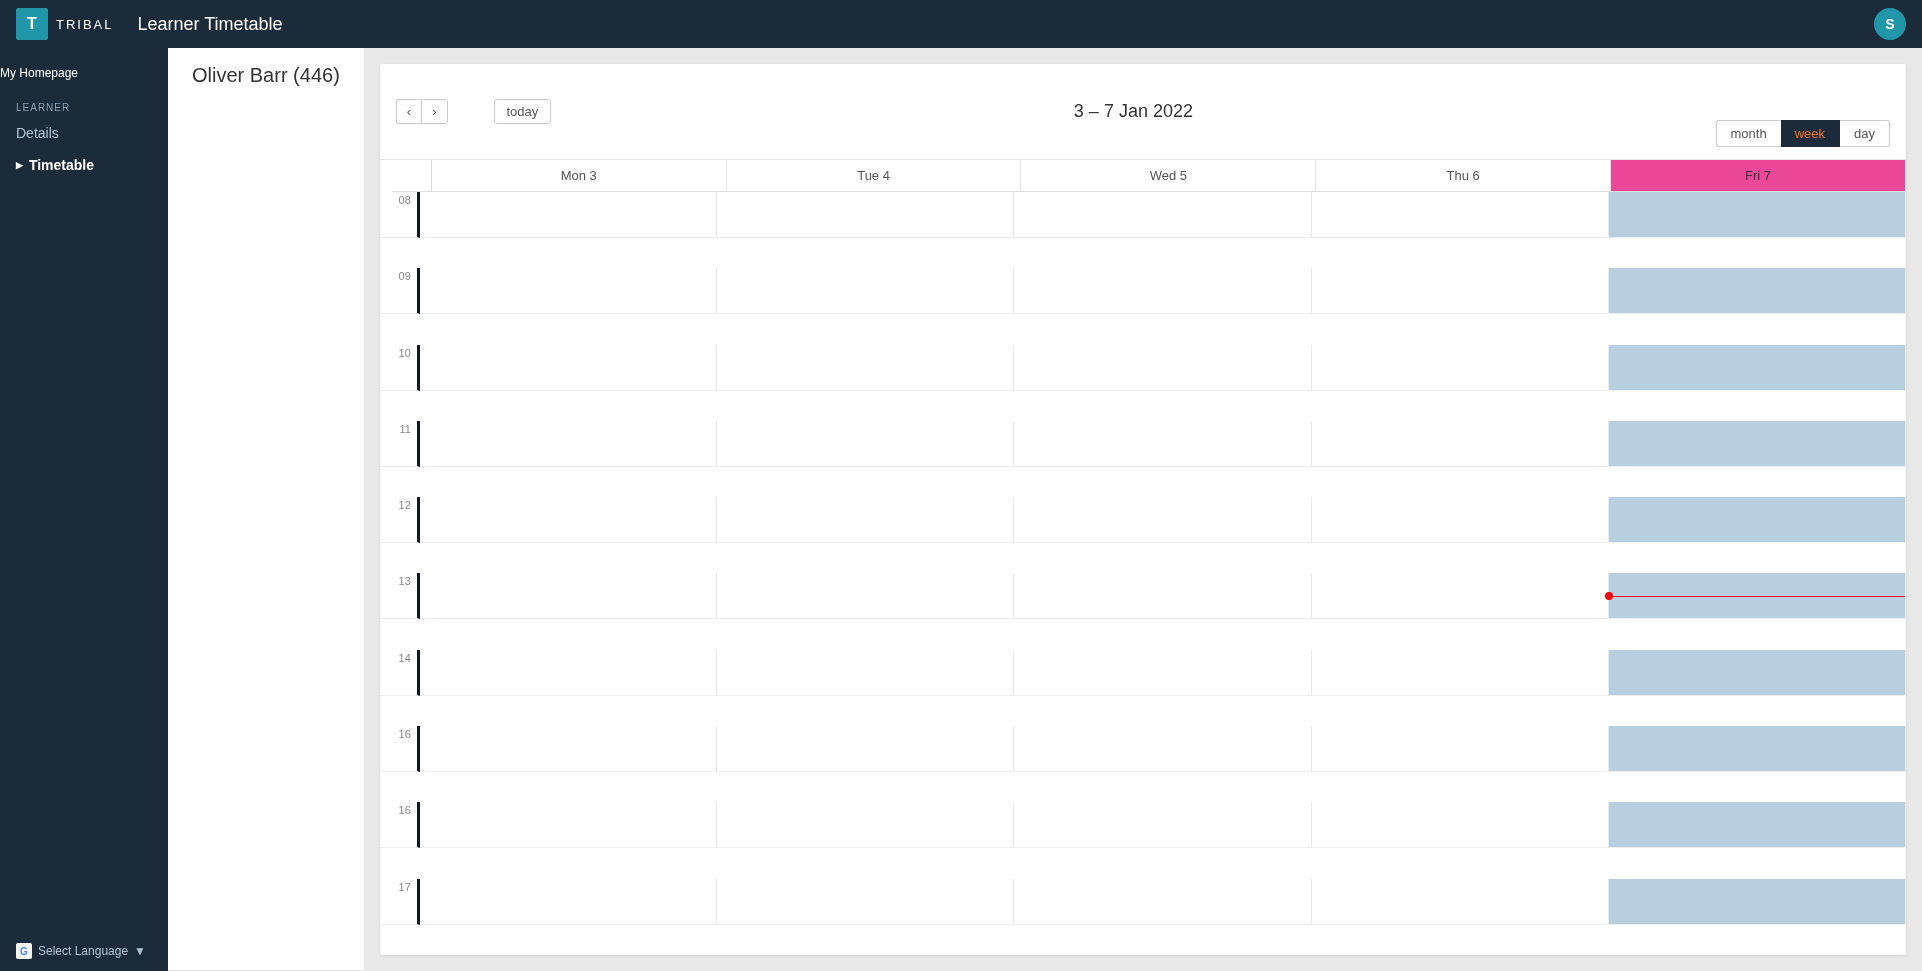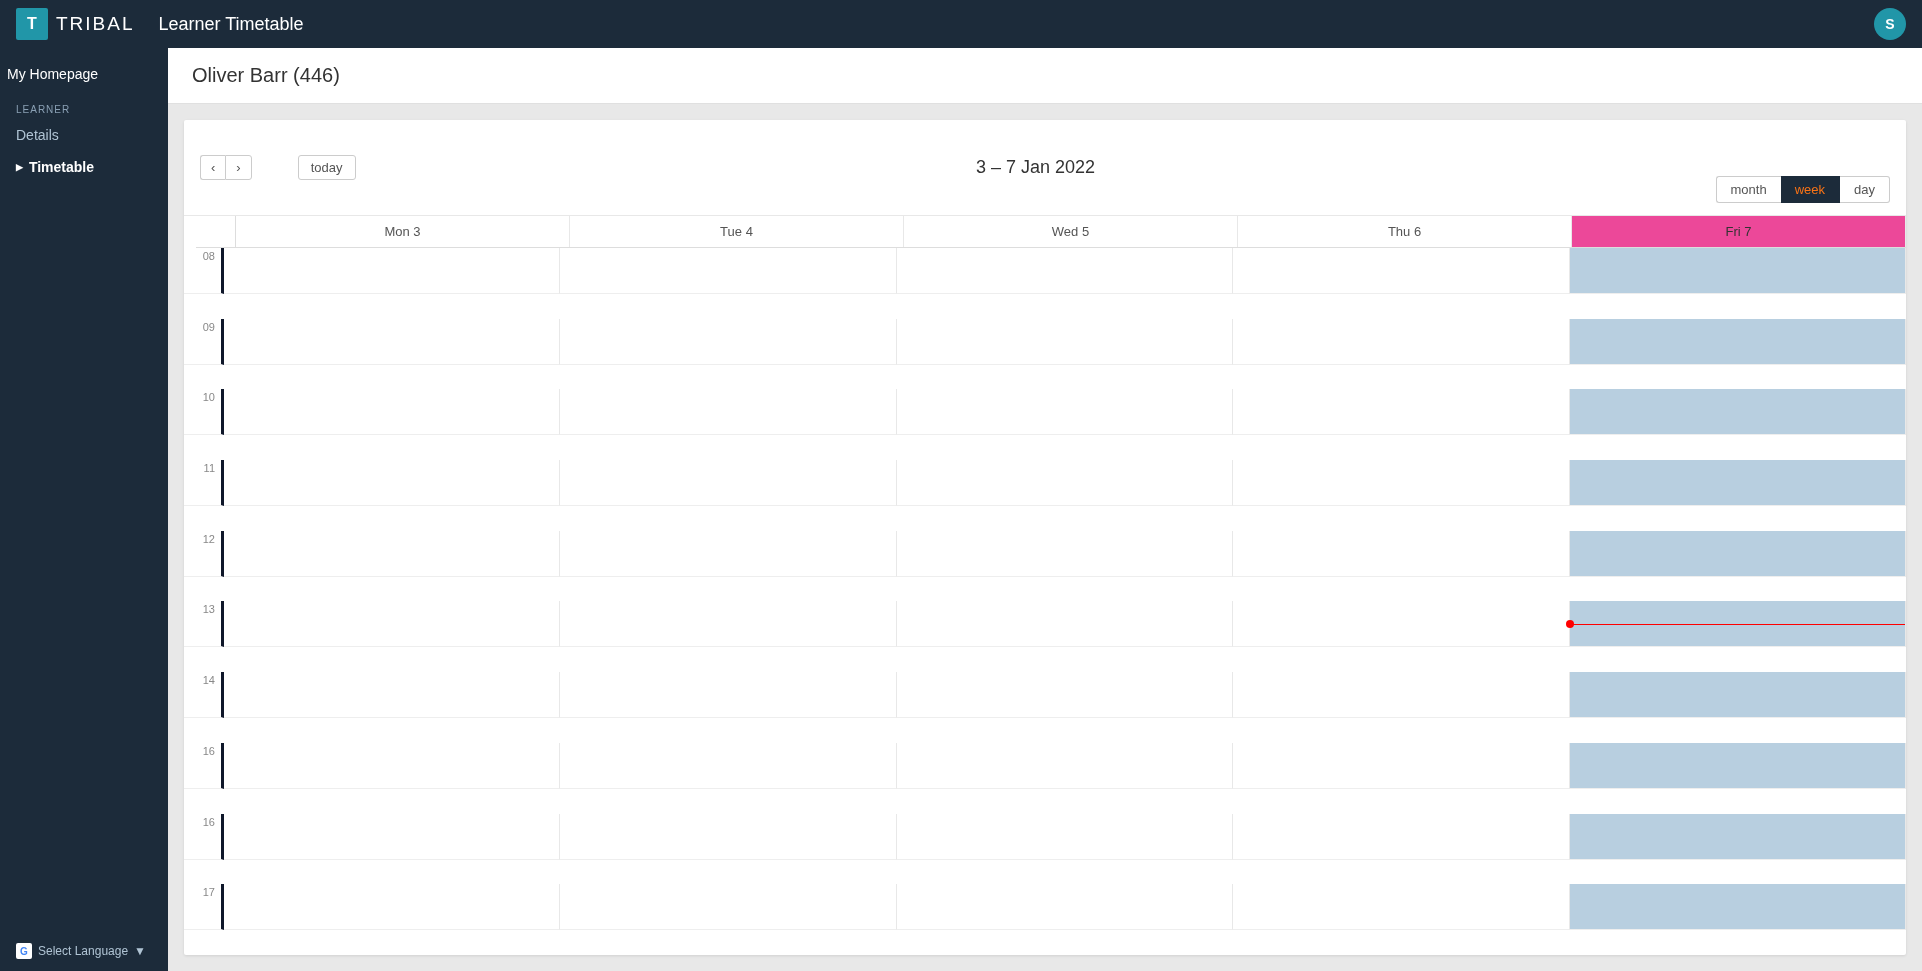--- a/index.html
+++ b/index.html
@@ -11,21 +11,21 @@
       background: #1c2b3a; height: 48px;
       padding: 0 16px; flex-shrink: 0;
     }
     .logo-box {
       width: 32px; height: 32px; background: #2196a8;
       display: flex; align-items: center; justify-content: center;
       color: white; font-weight: bold; font-size: 16px; margin-right: 8px;
       border-radius: 2px;
     }
     .brand-name {
-      color: white; font-size: 19px; letter-spacing: 2px; text-transform: uppercase; margin-right: 24px;
+      color: white; font-size: 13px; letter-spacing: 2px; text-transform: uppercase; margin-right: 24px;
     }
     .page-title {
       color: white; font-size: 18px; font-weight: 400; flex: 1;
     }
     .user-avatar {
       width: 32px; height: 32px; background: #2196a8; border-radius: 50%;
       display: flex; align-items: center; justify-content: center;
       color: white; font-size: 14px; font-weight: bold;
     }
 
@@ -34,21 +34,21 @@
       display: flex; flex: 1; overflow: hidden;
     }
 
     
     .sidebar {
       width: 168px; background: #1c2b3a; flex-shrink: 0;
       display: flex; flex-direction: column;
       padding-top: 8px;
     }
     .sidebar-item-homepage {
-      color: white; font-size: 14px; padding: 10px 7px;
+      color: white; font-size: 12px; padding: 10px 0;
       cursor: pointer; background: transparent;
     }
     .sidebar-section-label {
       color: #8aa0b4; font-size: 10px; text-transform: uppercase;
       padding: 12px 16px 4px 16px; letter-spacing: 1px;
     }
     .sidebar-item {
       color: #b0c4d4; font-size: 14px; padding: 8px 16px;
       cursor: pointer;
     }
@@ -65,21 +65,21 @@
       color: #b0c4d4; font-size: 12px; cursor: pointer;
     }
     .google-g {
       width: 16px; height: 16px; background: white; border-radius: 2px;
       display: flex; align-items: center; justify-content: center;
       font-size: 10px; font-weight: bold; color: #4285f4;
     }
 
     
     .content-area {
-      flex: 1; display: flex; flex-direction: column; overflow: hidden;
+      flex: 1; display: flex; overflow: hidden;
     }
 
     
     .learner-bar {
       background: white; padding: 16px 24px;
       border-bottom: 1px solid #e0e0e0; flex-shrink: 0;
     }
     .learner-name {
       font-size: 20px; color: #333; font-weight: 400;
     }

